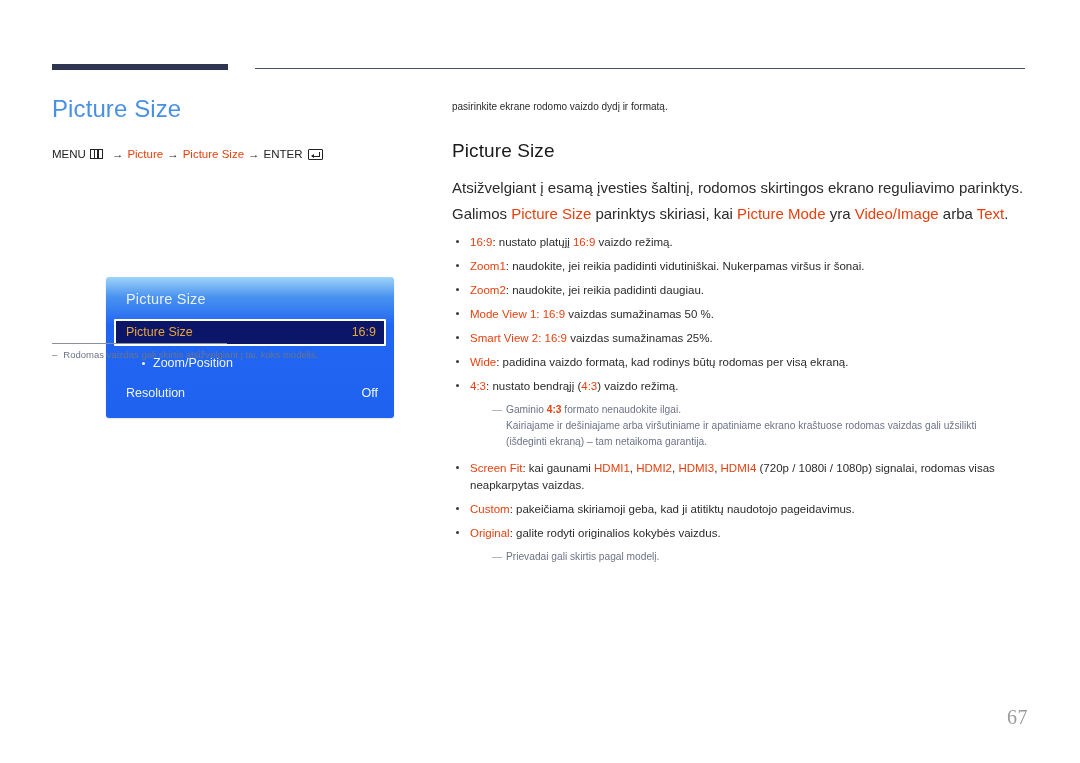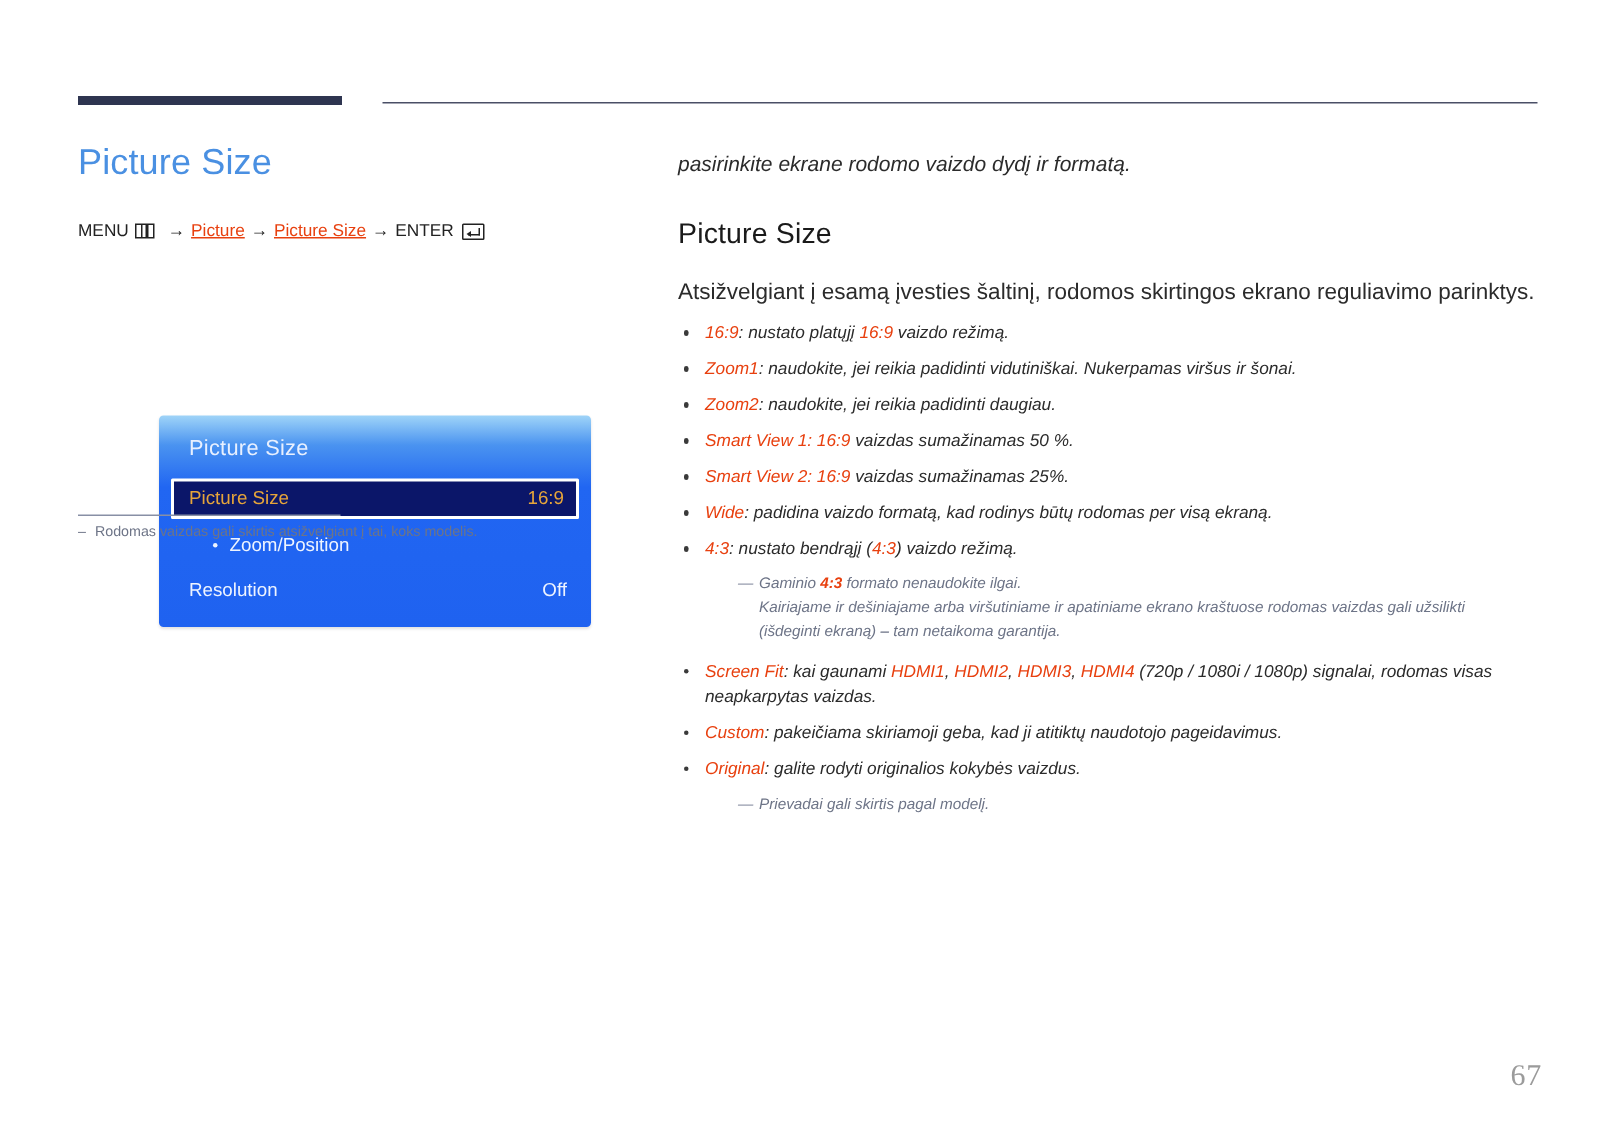--- a/index.html
+++ b/index.html
@@ -50,21 +50,21 @@
   .menu-path {
     font-size: 11.5px;
     color: #222;
     line-height: 1;
     white-space: nowrap;
     margin-bottom: 21px;
     display: flex;
     align-items: center;
     gap: 0px;
   }
-  .menu-path .red { color: #e8400f; text-decoration: underline; }
+  .menu-path .red { color: #e8400f; }
   .menu-path .sep { color: #222; padding: 0 4px; }
 
   .ico-menu {
     display: inline-block;
     width: 13px; height: 10px;
     border: 1.4px solid #222;
     position: relative;
     margin: 0 5px 0 4px;
     vertical-align: -1px;
   }
@@ -178,25 +178,24 @@
   }
   .foot-note .dash { flex: none; }
 
   
   .right-col {
     position: absolute;
     left: 452px; top: 99px;
     width: 575px;
   }
   .lead {
-    font-size: 14px;
+    font-size: 10px;
     color: #2b2b2b;
     line-height: 1.55;
     margin: 0 0 26px 0;
-    font-style: italic;
   }
   .sec-title {
     font-size: 19px;
     color: #1a1a1a;
     font-weight: normal;
     margin: 0 0 14px 0;
     line-height: 1.1;
     letter-spacing: .1px;
   }
   .para {
@@ -204,21 +203,20 @@
     color: #2b2b2b;
     line-height: 1.72;
     margin: 0;
   }
   .red { color: #e8400f; }
 
   ul.bullets {
     list-style: none;
     margin: 7px 0 0 0;
     padding: 0;
-    font-style: italic;
   }
   ul.bullets > li {
     position: relative;
     padding-left: 18px;
     font-size: 11.5px;
     color: #2b2b2b;
     line-height: 1.48;
     margin-bottom: 7px;
   }
   ul.bullets > li:before {
@@ -312,37 +310,40 @@
   </div>
 
   <div class="right-col">
 
     <p class="lead">pasirinkite ekrane rodomo vaizdo dydį ir formatą.</p>
 
     <h2 class="sec-title">Picture Size</h2>
 
     <p class="para">Atsižvelgiant į esamą įvesties šaltinį, rodomos skirtingos ekrano reguliavimo parinktys.</p>
 
+    <p class="para">
+      <span>Galimos </span><span class="red">Picture Size</span><span> parinktys skiriasi, kai </span><span class="red">Picture Mode</span><span> yra </span><span class="red">Video/Image</span><span> arba </span><span class="red">Text</span><span>.</span>
+    </p>
 
     <ul class="bullets">
 
       <li>
         <span class="red">16:9</span><span>: nustato platųjį </span><span class="red">16:9</span><span> vaizdo režimą.</span>
       </li>
 
       <li>
         <span class="red">Zoom1</span><span>: naudokite, jei reikia padidinti vidutiniškai. Nukerpamas viršus ir šonai.</span>
       </li>
 
       <li>
         <span class="red">Zoom2</span><span>: naudokite, jei reikia padidinti daugiau.</span>
       </li>
 
       <li>
-        <span class="red">Smart View 1: 16:9</span><span> vaizdas sumažinamas 50 %.</span>
+        <span class="red">Mode View 1: 16:9</span><span> vaizdas sumažinamas 50 %.</span>
       </li>
 
       <li>
         <span class="red">Smart View 2: 16:9</span><span> vaizdas sumažinamas 25%.</span>
       </li>
 
       <li>
         <span class="red">Wide</span><span>: padidina vaizdo formatą, kad rodinys būtų rodomas per visą ekraną.</span>
       </li>
 

